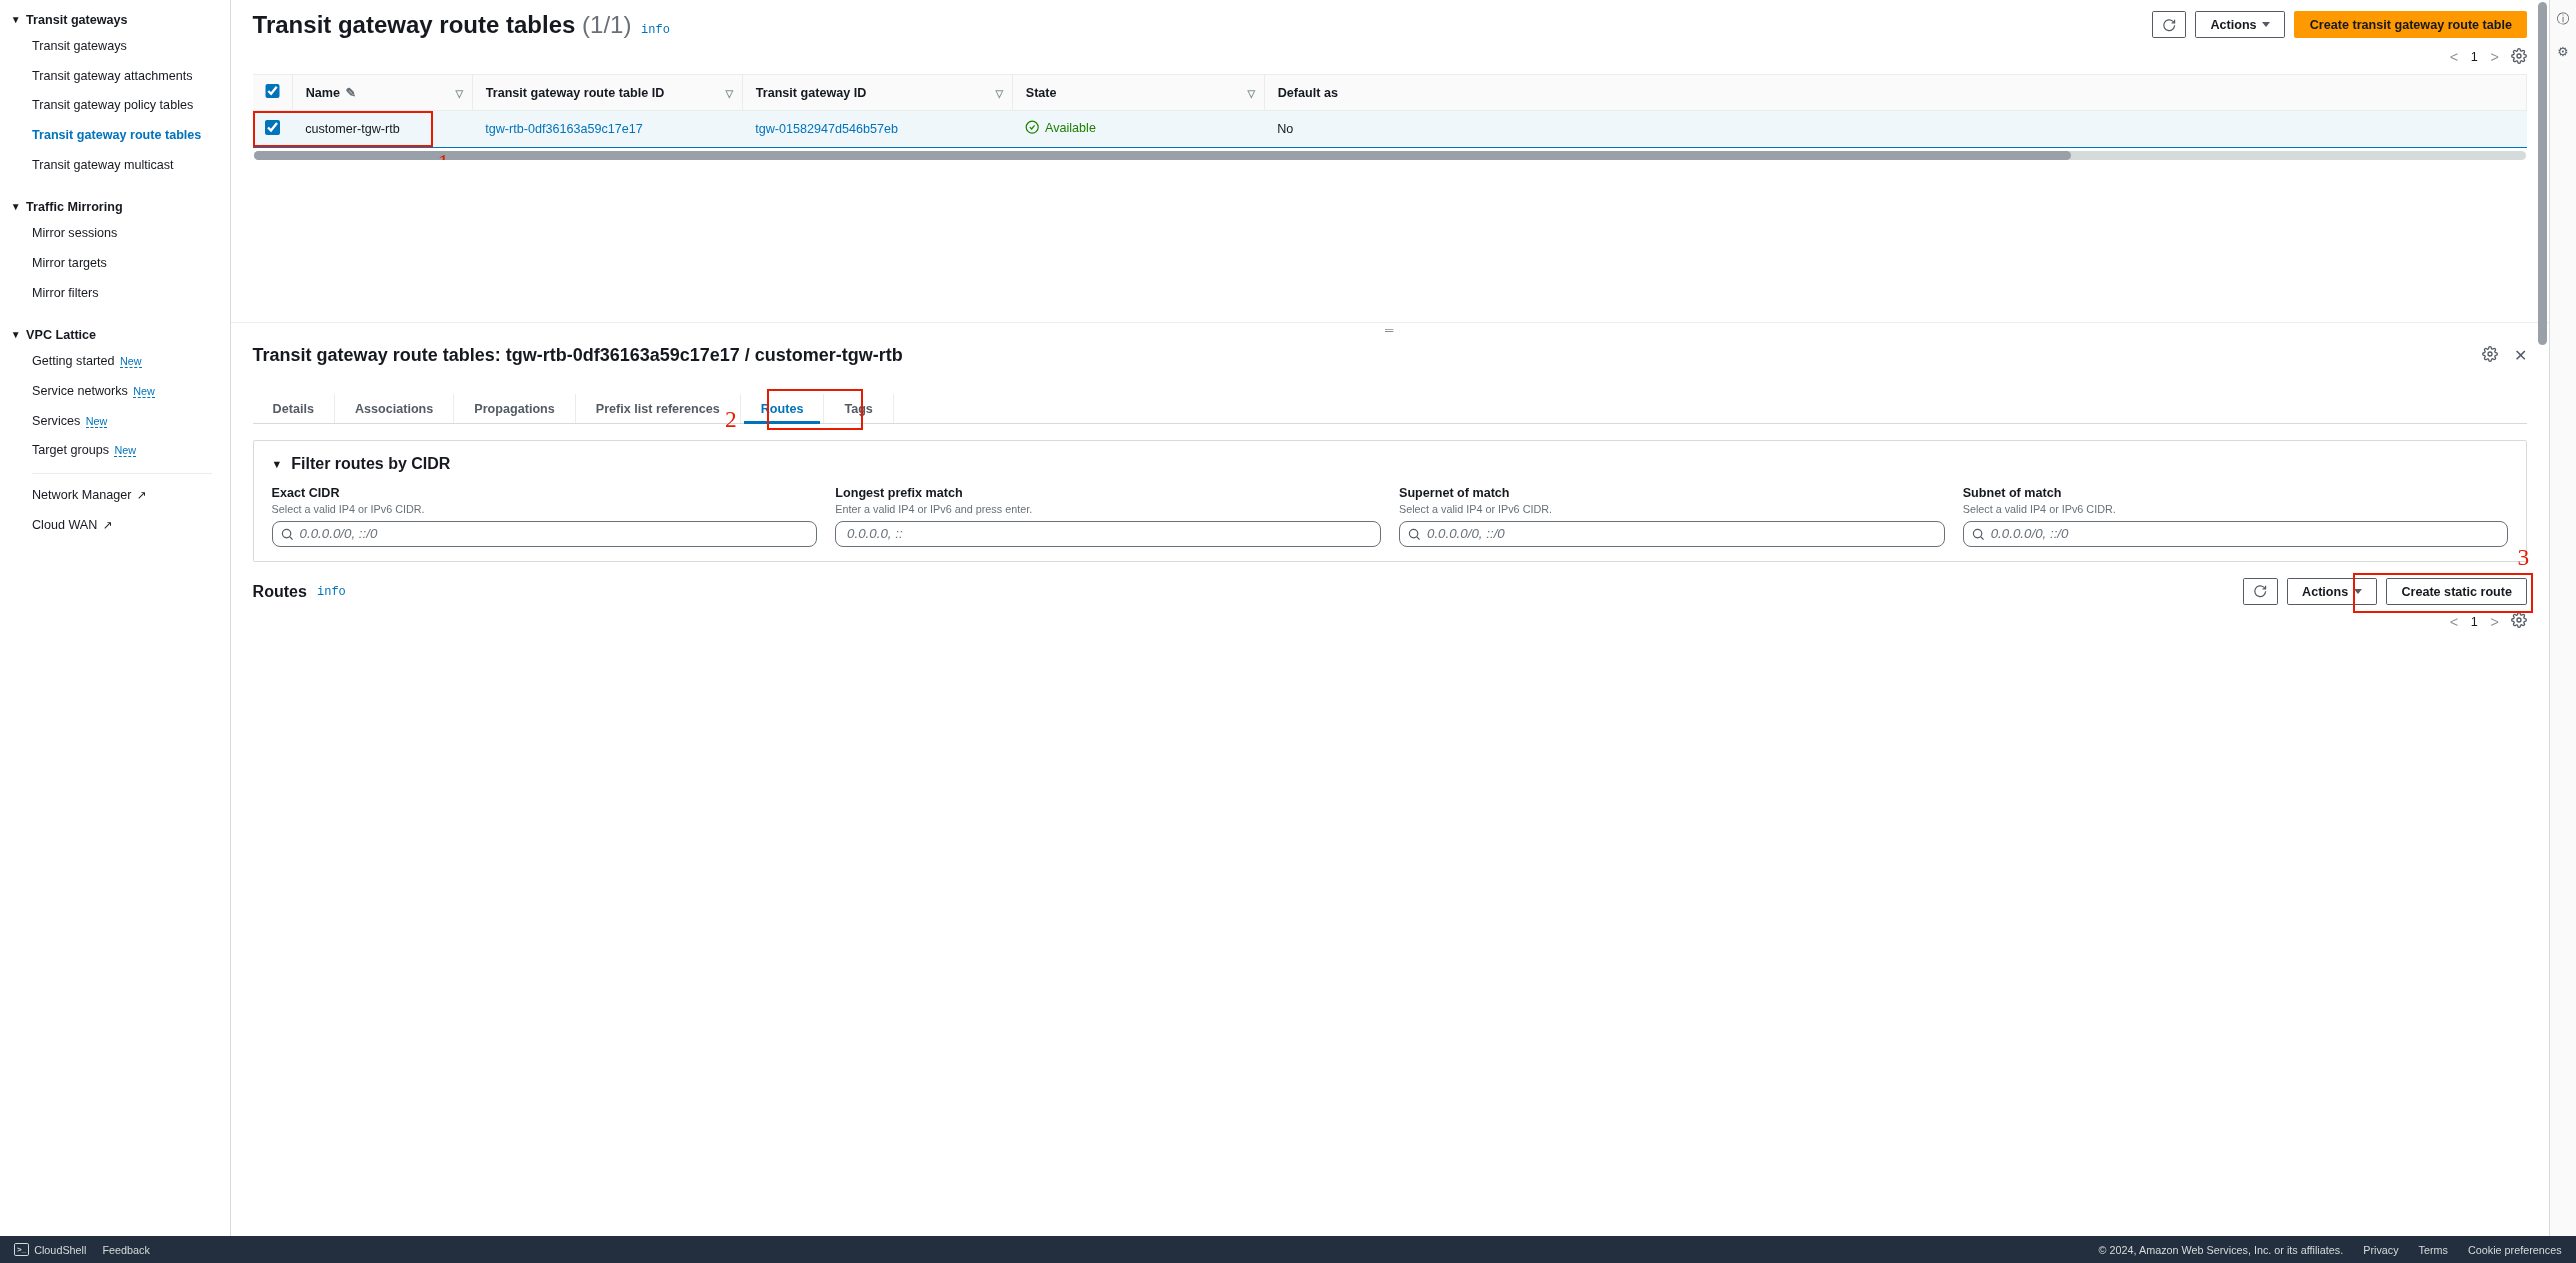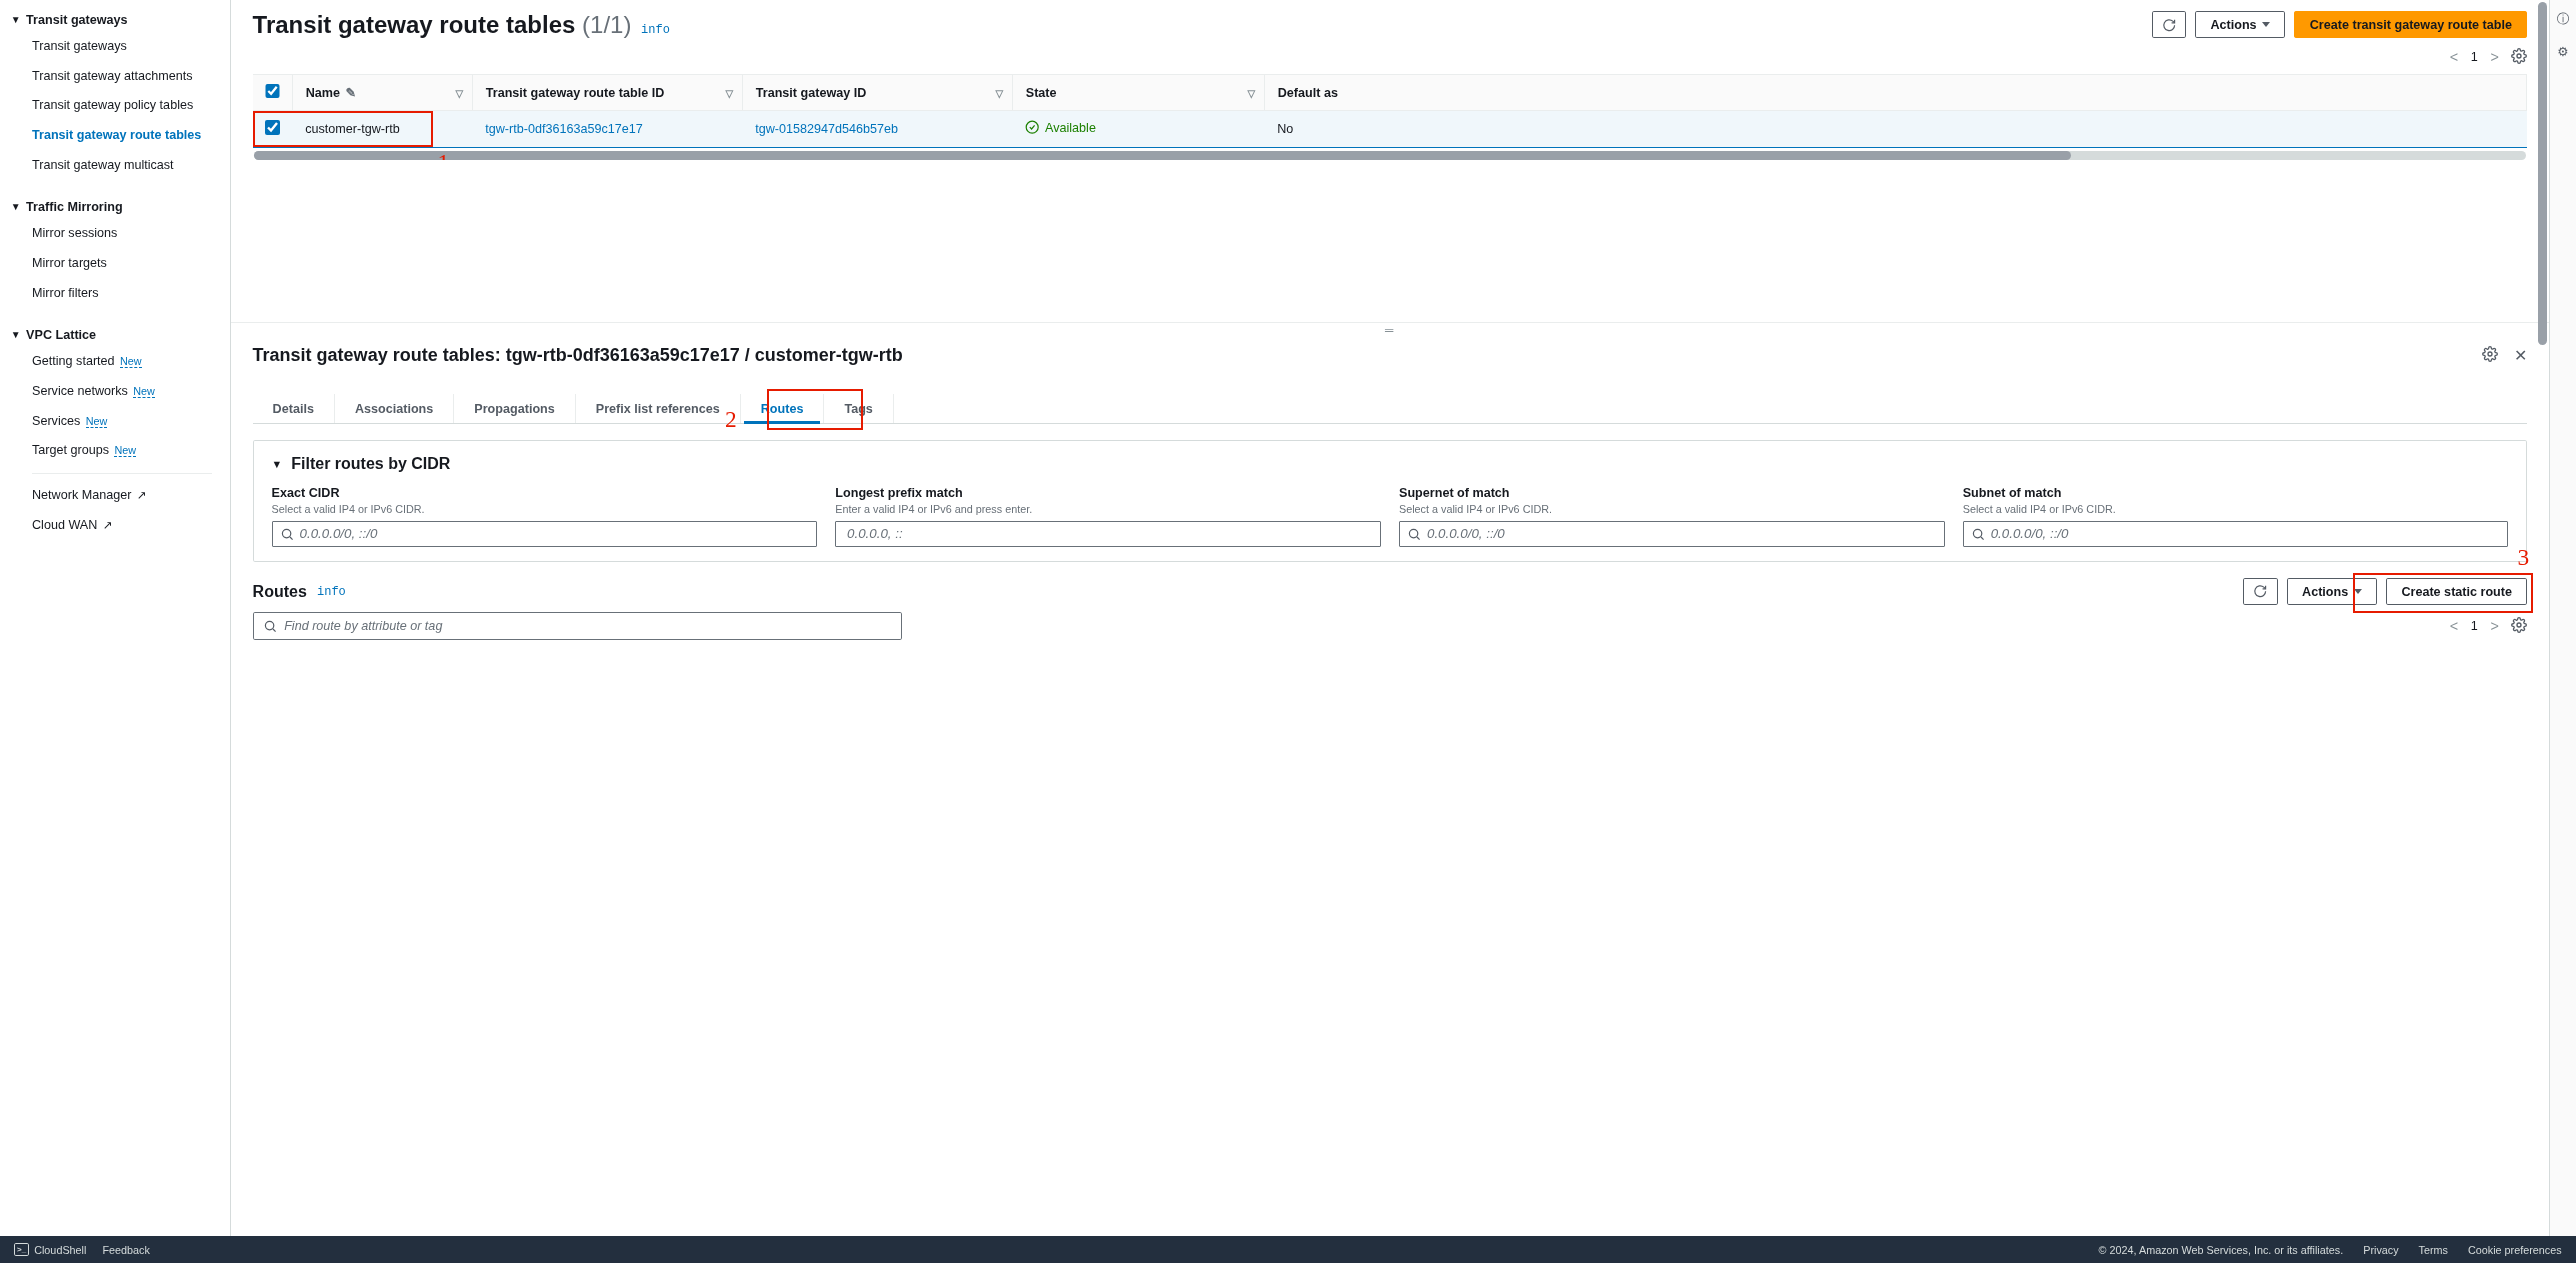--- a/index.html
+++ b/index.html
@@ -77,21 +77,21 @@
 .tab.active { color:#0073bb; }
 .tab.active::after { content:""; position:absolute; left:3.6px; right:3.6px; bottom:-0.9px; height:2.7px; background:#0073bb;}
 
 
 .section-box { border:0.9px solid #d5dbdb; border-radius:1.8px; padding: 14.4px 18px; margin-bottom:16px;}
 .section-title { font-size:16px; font-weight:700; display:flex; align-items:center; gap:9px; margin-bottom:12.6px;}
 .section-title .caret { font-size:10.8px;}
 .filter-grid { display:grid; grid-template-columns: repeat(4, 1fr); gap: 18px; }
 .filter-grid .fld label { font-weight:700; display:block; margin-bottom:3.6px;}
 .filter-grid .fld .hint { font-size:10.8px; color:#687078; margin-bottom:5.4px; display:block;}
-.input-ico { display:flex; align-items:center; border:0.9px solid #687078; border-radius:1px; padding:4.5px 7.2px; gap:5.4px;}
+.input-ico { display:flex; align-items:center; border:0.9px solid #687078; border-radius:8px; padding:4.5px 7.2px; gap:5.4px;}
 .input-ico input { border:none; outline:none; flex:1; font-style:italic; color:#687078; background:transparent;}
 .input-ico input::placeholder { font-style:italic; color:#687078;}
 
 
 .routes-head { display:flex; justify-content:space-between; align-items:center; margin-bottom:7.2px;}
 .routes-head h3 { font-size:16px; font-weight:700; display:inline-flex; align-items:center; gap:7.2px;}
 
 
 .annot { position:absolute; border:2.7px solid #e61b00; pointer-events:none; z-index:50;}
 .annot-num { position:absolute; color:#e61b00; font-size:23.4px; font-weight:400; z-index:51; pointer-events:none; font-family: Georgia, serif;}
@@ -327,27 +327,20 @@
               <span class="caret-down"></span>
             </button>
             <button class="btn" id="createStaticBtn">Create static route</button>
 
             <div class="annot" style="right:-5.4px; top:-5.4px; width:180px; height:40px;"></div>
             <div class="annot-num" style="right:-1.8px; top:-34px;">3</div>
           </div>
         </div>
 
         <div class="filter-row" style="margin-top:5.4px;">
-          <div class="search-box">
-            <svg class="mag" viewBox="0 0 24 24" fill="none" stroke="#545b64" stroke-width="2">
-                <circle cx="11" cy="11" r="7"></circle>
-                <line x1="21" y1="21" x2="16.65" y2="16.65"></line>
-              </svg>
-            <input type="text" placeholder="Find route by attribute or tag" style="">
-          </div>
           <div class="pager">
             <span class="pg-btn">&lt;</span>
             <span class="pg-num">1</span>
             <span class="pg-btn">&gt;</span>
             <span class="gear">
               <svg width="16" height="16" viewBox="0 0 24 24" fill="none" stroke="#545b64" stroke-width="2">
                   <circle cx="12" cy="12" r="3"></circle>
                   <path d="M19.4 15a1.65 1.65 0 0 0 .33 1.82l.06.06a2 2 0 1 1-2.83 2.83l-.06-.06a1.65 1.65 0 0 0-1.82-.33 1.65 1.65 0 0 0-1 1.51V21a2 2 0 0 1-4 0v-.09A1.65 1.65 0 0 0 9 19.4a1.65 1.65 0 0 0-1.82.33l-.06.06a2 2 0 1 1-2.83-2.83l.06-.06a1.65 1.65 0 0 0 .33-1.82 1.65 1.65 0 0 0-1.51-1H3a2 2 0 0 1 0-4h.09A1.65 1.65 0 0 0 4.6 9a1.65 1.65 0 0 0-.33-1.82l-.06-.06a2 2 0 1 1 2.83-2.83l.06.06a1.65 1.65 0 0 0 1.82.33H9a1.65 1.65 0 0 0 1-1.51V3a2 2 0 0 1 4 0v.09a1.65 1.65 0 0 0 1 1.51 1.65 1.65 0 0 0 1.82-.33l.06-.06a2 2 0 1 1 2.83 2.83l-.06.06a1.65 1.65 0 0 0-.33 1.82V9c.7.3 1.17.98 1.51 1H21a2 2 0 0 1 0 4h-.09a1.65 1.65 0 0 0-1.51 1z"></path>
                 </svg>
             </span>

